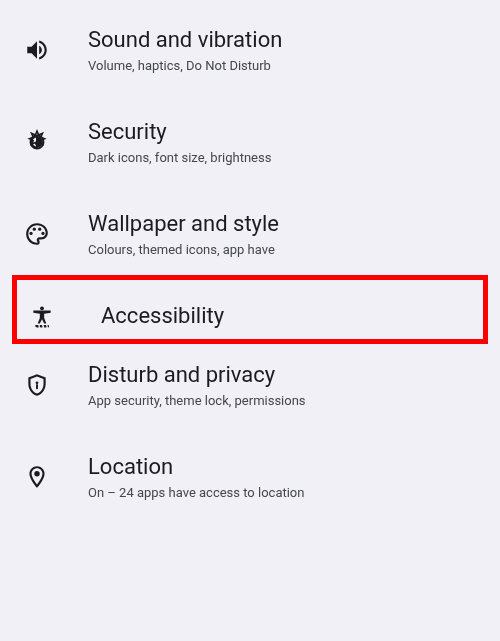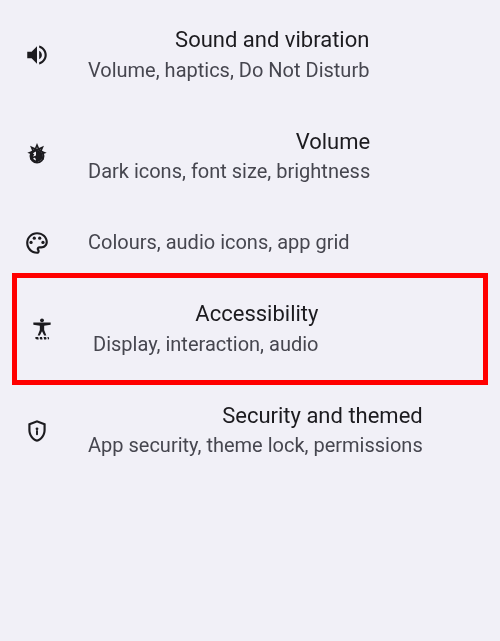--- a/index.html
+++ b/index.html
@@ -18,26 +18,26 @@
       display: flex;
       flex-direction: column;
       padding-top: 4px;
     }
     .settings-item {
       display: flex;
       align-items: center;
       padding: 22px 24px 22px 24px;
       cursor: pointer;
       position: relative;
-      text-align: right;
     }
     .settings-item.highlighted {
       border: 5px solid #ff0000;
       margin: -5px 12px -5px 12px;
-      padding: 22px 12px 22px 12px;
+      padding: 22px 12px 8px 12px;
+      gap: 8px;
     }
     .icon-wrapper {
       width: 42px;
       display: flex;
       align-items: center;
       justify-content: flex-start;
       flex-shrink: 0;
       margin-right: 22px;
     }
     .icon-wrapper svg {
@@ -50,21 +50,21 @@
       flex-direction: column;
       gap: 2px;
     }
     .item-title {
       font-size: 22px;
       color: #1c1b1f;
       font-weight: 400;
       line-height: 1.3;
     }
     .item-subtitle {
-      font-size: 20px;
+      font-size: 13px;
       color: #46464f;
       font-weight: 400;
       line-height: 1.35;
     }
   </style>
 </head>
 <body>
 
 <div class="settings-list">
 
@@ -85,68 +85,80 @@
       <svg viewBox="0 0 24 24">
           <path d="M12 2l1.5 3.5L17 4l-1.5 3.5L19 9l-3.5 1.5L17 14l-3.5-1.5L12 16l-1.5-3.5L7 14l1.5-3.5L5 9l3.5-1.5L7 4l3.5 1.5L12 2zm0 5c-2.76 0-5 2.24-5 5s2.24 5 5 5V7z" fill="none" stroke="#1c1b1f" stroke-width="1.5"></path>
           <path d="M12 7v10c2.76 0 5-2.24 5-5s-2.24-5-5-5z"></path>
           <path d="M12 4l.9 2.1L15 5l-1.1 2.1L16 9l-2.1.9L15 12l-2.1-.9L12 14l-.9-2.1L9 12l1.1-2.1L8 8l2.1-.9L9 5l2.1 1.1L12 4z" fill="none"></path>
           <path d="M12 6.5a5.5 5.5 0 100 11 5.5 5.5 0 000-11zm0 2a3.5 3.5 0 013.5 3.5A3.5 3.5 0 0112 15.5z" fill="none"></path>
           <path d="M12,6 a6,6 0 1,0 0,12 a6,6 0 1,0 0,-12 M12,8 a4,4 0 0,1 0,8 z" fill="none" stroke="#1c1b1f" stroke-width="1.8"></path>
           <path d="M12 8v8a4 4 0 000-8z"></path>
         </svg>
     </span>
     <div class="text-wrapper">
-      <div class="item-title">Volume</div>
+      <div class="item-title">Security</div>
       <div class="item-subtitle">Dark icons, font size, brightness</div>
     </div>
   </div>
 
   <div class="settings-item">
     <span class="icon-wrapper">
       <svg viewBox="0 0 24 24">
           <path d="M12 22C6.49 22 2 17.51 2 12S6.49 2 12 2s10 4.04 10 9c0 3.31-2.69 6-6 6h-1.77c-.28 0-.5.22-.5.5 0 .12.05.23.13.33.41.47.64 1.06.64 1.67 0 1.38-1.12 2.5-2.5 2.5zm0-18c-4.41 0-8 3.59-8 8s3.59 8 8 8c.28 0 .5-.22.5-.5 0-.16-.08-.28-.14-.35-.41-.46-.63-1.05-.63-1.65 0-1.38 1.12-2.5 2.5-2.5H16c2.21 0 4-1.79 4-4 0-3.86-3.59-7-8-7z"></path>
           <circle cx="6.5" cy="11.5" r="1.5"></circle>
           <circle cx="9.5" cy="7.5" r="1.5"></circle>
           <circle cx="14.5" cy="7.5" r="1.5"></circle>
           <circle cx="17.5" cy="11.5" r="1.5"></circle>
         </svg>
     </span>
     <div class="text-wrapper">
-      <div class="item-subtitle">Colours, audio icons, app grid</div>
+      <div class="item-title">Wallpaper and style</div>
+      <div class="item-subtitle">Colours, themed icons, app have</div>
     </div>
   </div>
 
   <div class="settings-item highlighted">
     <span class="icon-wrapper">
       <svg viewBox="0 0 24 24">
           <circle cx="12" cy="4" r="1.8"></circle>
           <path d="M20 9l-6 .5V16l1.5 4h-2L12 16l-1.5 4h-2L10 16V9.5L4 9V7l16 .01V9z" fill="none"></path>
           <path d="M19 8l-5 1v6l2 4h-1.5l-2-4h-1l-2 4H8l2-4V9L5 8V6.5h14V8z" fill="none"></path>
           <path d="M12 6.5c-.83 0-1.5-.67-1.5-1.5s.67-1.5 1.5-1.5 1.5.67 1.5 1.5-.67 1.5-1.5 1.5z" fill="none"></path>
           <path d="M4 8l6 1v4l-2 5h2l2-4 2 4h2l-2-5v-4l6-1V6H4v2z"></path>
           <rect x="6" y="20" width="12" height="1.2" rx="0.6" stroke-dasharray="2,1.5" fill="none" stroke="#1c1b1f" stroke-width="1.2"></rect>
           <line x1="6" y1="20.5" x2="8" y2="20.5" stroke="#1c1b1f" stroke-width="1.5"></line>
           <line x1="10" y1="20.5" x2="12" y2="20.5" stroke="#1c1b1f" stroke-width="1.5"></line>
           <line x1="14" y1="20.5" x2="16" y2="20.5" stroke="#1c1b1f" stroke-width="1.5"></line>
         </svg>
     </span>
     <div class="text-wrapper">
       <div class="item-title">Accessibility</div>
-      <div class="item-subtitle">Display, interaction, audio</div>
     </div>
   </div>
 
   <div class="settings-item">
     <span class="icon-wrapper">
       <svg viewBox="0 0 24 24">
           <path d="M12 2L4 5v6.09c0 5.05 3.41 9.76 8 10.91 4.59-1.15 8-5.86 8-10.91V5l-8-3zm0 2.18l6 2.25v4.66c0 4.07-2.55 7.92-6 8.83-3.45-.91-6-4.76-6-8.83V6.43l6-2.25z"></path>
           <circle cx="12" cy="10" r="1.3"></circle>
           <path d="M12 12v3" stroke="#1c1b1f" stroke-width="1.8" stroke-linecap="round"></path>
         </svg>
     </span>
     <div class="text-wrapper">
-      <div class="item-title">Security and themed</div>
+      <div class="item-title">Disturb and privacy</div>
       <div class="item-subtitle">App security, theme lock, permissions</div>
     </div>
   </div>
 
+  <div class="settings-item">
+    <span class="icon-wrapper">
+      <svg viewBox="0 0 24 24">
+          <path d="M12 2C8.13 2 5 5.13 5 9c0 5.25 7 13 7 13s7-7.75 7-13c0-3.87-3.13-7-7-7zm0 2c2.76 0 5 2.24 5 5 0 2.88-2.88 7.19-5 9.88C9.92 16.21 7 11.85 7 9c0-2.76 2.24-5 5-5z"></path>
+          <circle cx="12" cy="9" r="2.5"></circle>
+        </svg>
+    </span>
+    <div class="text-wrapper">
+      <div class="item-title">Location</div>
+      <div class="item-subtitle">On – 24 apps have access to location</div>
+    </div>
+  </div>
 
 </div>
 
 </body></html>

